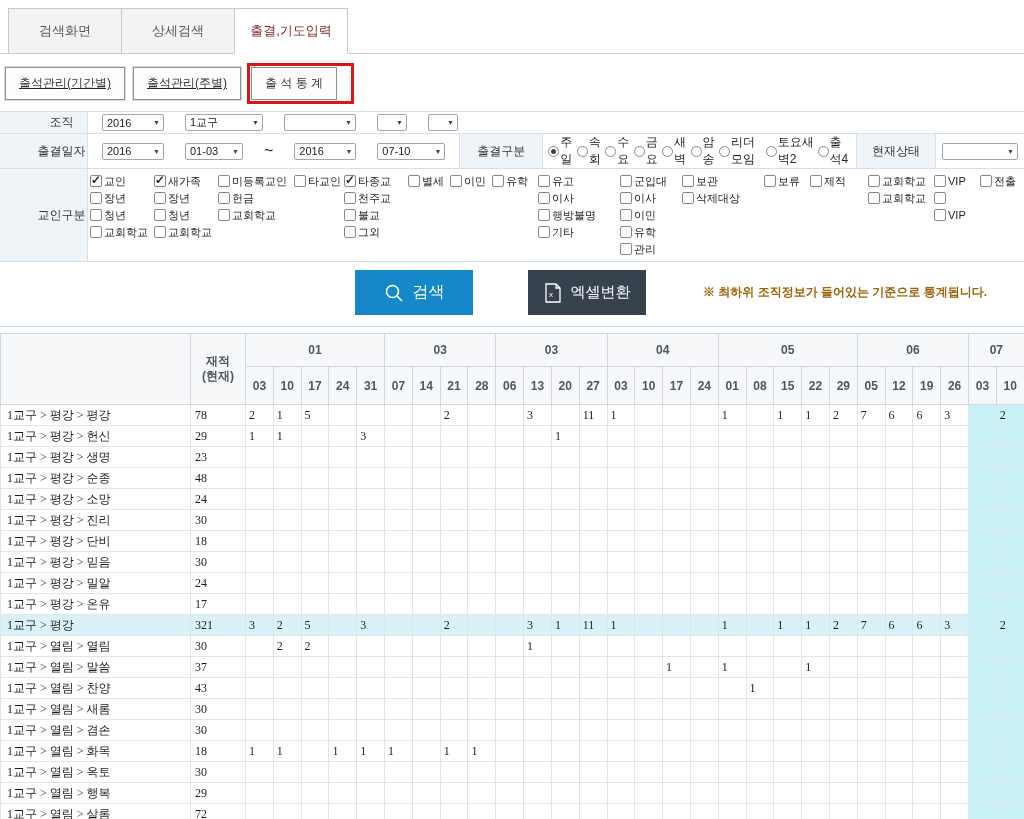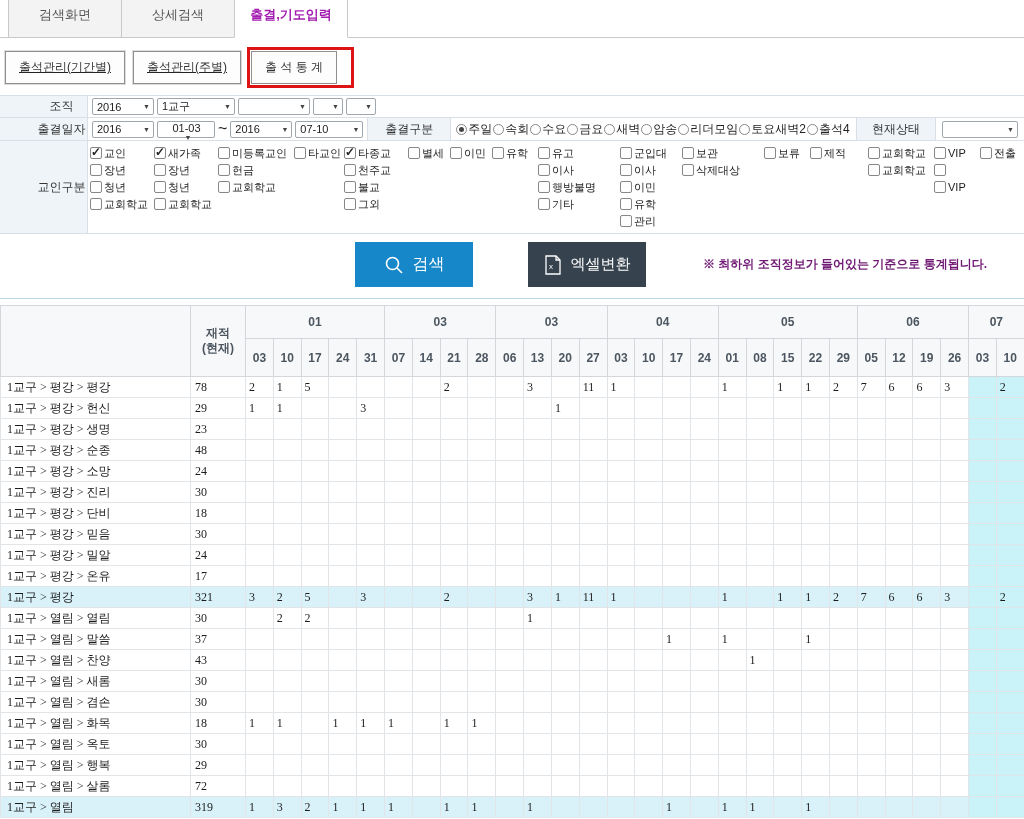--- a/index.html
+++ b/index.html
@@ -1,41 +1,41 @@
 <!DOCTYPE html>
 <html><head>
 <meta charset="utf-8">
 <style>
   * { margin:0; padding:0; box-sizing:border-box; }
   body { width:1024px; height:819px; overflow:hidden; background:#fff;
          font-family:"Liberation Sans",sans-serif; color:#222; }
 
   
   .tabbar { display:flex; align-items:flex-end; padding:8px 0 0 8px;
-            border-bottom:1px solid #c9c9c9; height:38px; }
+            border-bottom:1px solid #c9c9c9; height:54px; }
   .tab { width:114px; height:46px; line-height:44px; text-align:center; font-size:13px;
          color:#555; background:#f3f3f3; border:1px solid #c9c9c9; margin-bottom:-1px;
          margin-right:-1px; cursor:pointer; }
-  .tab.active { background:#fff; color:#a21caf; font-weight:bold; border-bottom:1px solid #fff; }
+  .tab.active { background:#fff; color:#7f1d1d; font-weight:normal; border-bottom:1px solid #fff; }
 
   
   .subtabs { display:flex; align-items:center; padding:9px 0 7px 5px;text-decoration:underline; }
   .subtab { background:#fdfdfd; border:1px solid #8f8f8f; box-shadow:0 0 0 1px #dcdcdc;
             margin-right:8px; padding:0 13px; height:33px; font-size:12px; color:#333;
             font-family:"Liberation Sans",sans-serif; cursor:pointer; }
   .redbox { border:3px solid #de1313; padding:1px; margin-right:8px; margin-left:-2px; }
   .redbox .subtab { margin-right:13px; box-shadow:none; }
 
   
   .form { border-top:1px solid #d9dfe6; }
   .frow { display:flex; border-bottom:1px solid #d9dfe6; align-items:stretch; }
   .flabel { flex:0 0 88px; background:#eff4f9; font-size:12px; color:#333;
             display:flex; align-items:center; justify-content:center;
             border-right:1px solid #d9dfe6;padding-left:36px; }
-  .fvals { display:flex; align-items:center; gap:3px; padding:2px 4px; }
+  .fvals { display:flex; align-items:center; gap:21px; padding:2px 14px; }
   .sel { display:inline-flex; align-items:center; justify-content:space-between;
          border:1px solid #a0a6ad; border-radius:2px; background:#fff; height:17px;
          font-size:11px; padding:0 3px 0 4px; cursor:pointer; }
   .sel .arrow { font-size:7px; color:#444; margin-left:3px; }
   .mid-label { flex:0 0 84px; background:#eff4f9; font-size:12px; color:#333;
                display:flex; align-items:center; justify-content:center;
                border-left:1px solid #d9dfe6; border-right:1px solid #d9dfe6; }
   .radios { display:flex; align-items:center; font-size:12px; padding:0 5px; flex:1; }
   .radio-item { display:flex; align-items:center; margin-right:1px; cursor:pointer; }
   .radio { width:11px; height:11px; border:1px solid #888; border-radius:50%;
@@ -52,21 +52,21 @@
         background:#fefefe; margin-right:2px; position:relative; flex:0 0 12px; }
   .cb.on::after { content:"\2713"; position:absolute; left:0; top:-3px; font-size:12px;
                   font-weight:bold; color:#222; }
 
   .actions { display:flex; align-items:center; padding:8px 0 10px 355px;gap:43px; }
   .btn { height:45px; border:none; color:#fff; display:flex; align-items:center;
          justify-content:center; gap:9px; cursor:pointer;
          font-family:"Liberation Sans",sans-serif; }
   .btn-search { width:118px; background:#1687c9; font-size:16px; }
   .btn-excel  { width:118px; background:#36424e; font-size:15px; margin-left:12px; }
-  .note { font-size:12px; color:#701a75; margin-left:14px; font-weight:bold; }
+  .note { font-size:12px; color:#a16207; margin-left:14px; font-weight:bold; }
 
   
   .table-section { border-top:1px solid #b9d9e8; margin-top:1px; padding-top:6px; }
   table { border-collapse:collapse; table-layout:fixed; width:1024px; }
   th, td { border:1px solid #e2e5e8; overflow:hidden; white-space:nowrap; }
   thead th { background:#f7f8f9; color:#4c5660; font-size:12px; font-weight:bold;
              border-color:#d3d7db; text-align:center; }
   th.mh { height:33px; }
   th.dh { height:38px; }
   th.jj div { line-height:15px; }
@@ -120,21 +120,21 @@
       </div>
   </div>
 
   <div class="frow">
     <div class="flabel">출결일자</div>
     <div class="fvals" id="date-selects" style="flex:0 0 252px;">
         <span class="sel" style="width: 62px;">
           <span>2016</span>
           <span class="arrow">▼</span>
         </span>
-        <span class="sel" style="width: 58px; flex-direction: column;">
+        <span class="sel" style="width: 58px;">
           <span>01-03</span>
           <span class="arrow">▼</span>
         </span>
         <span>~</span>
         <span class="sel" style="width: 62px;">
           <span>2016</span>
           <span class="arrow">▼</span>
         </span>
         <span class="sel" style="width: 68px;">
           <span>07-10</span>

